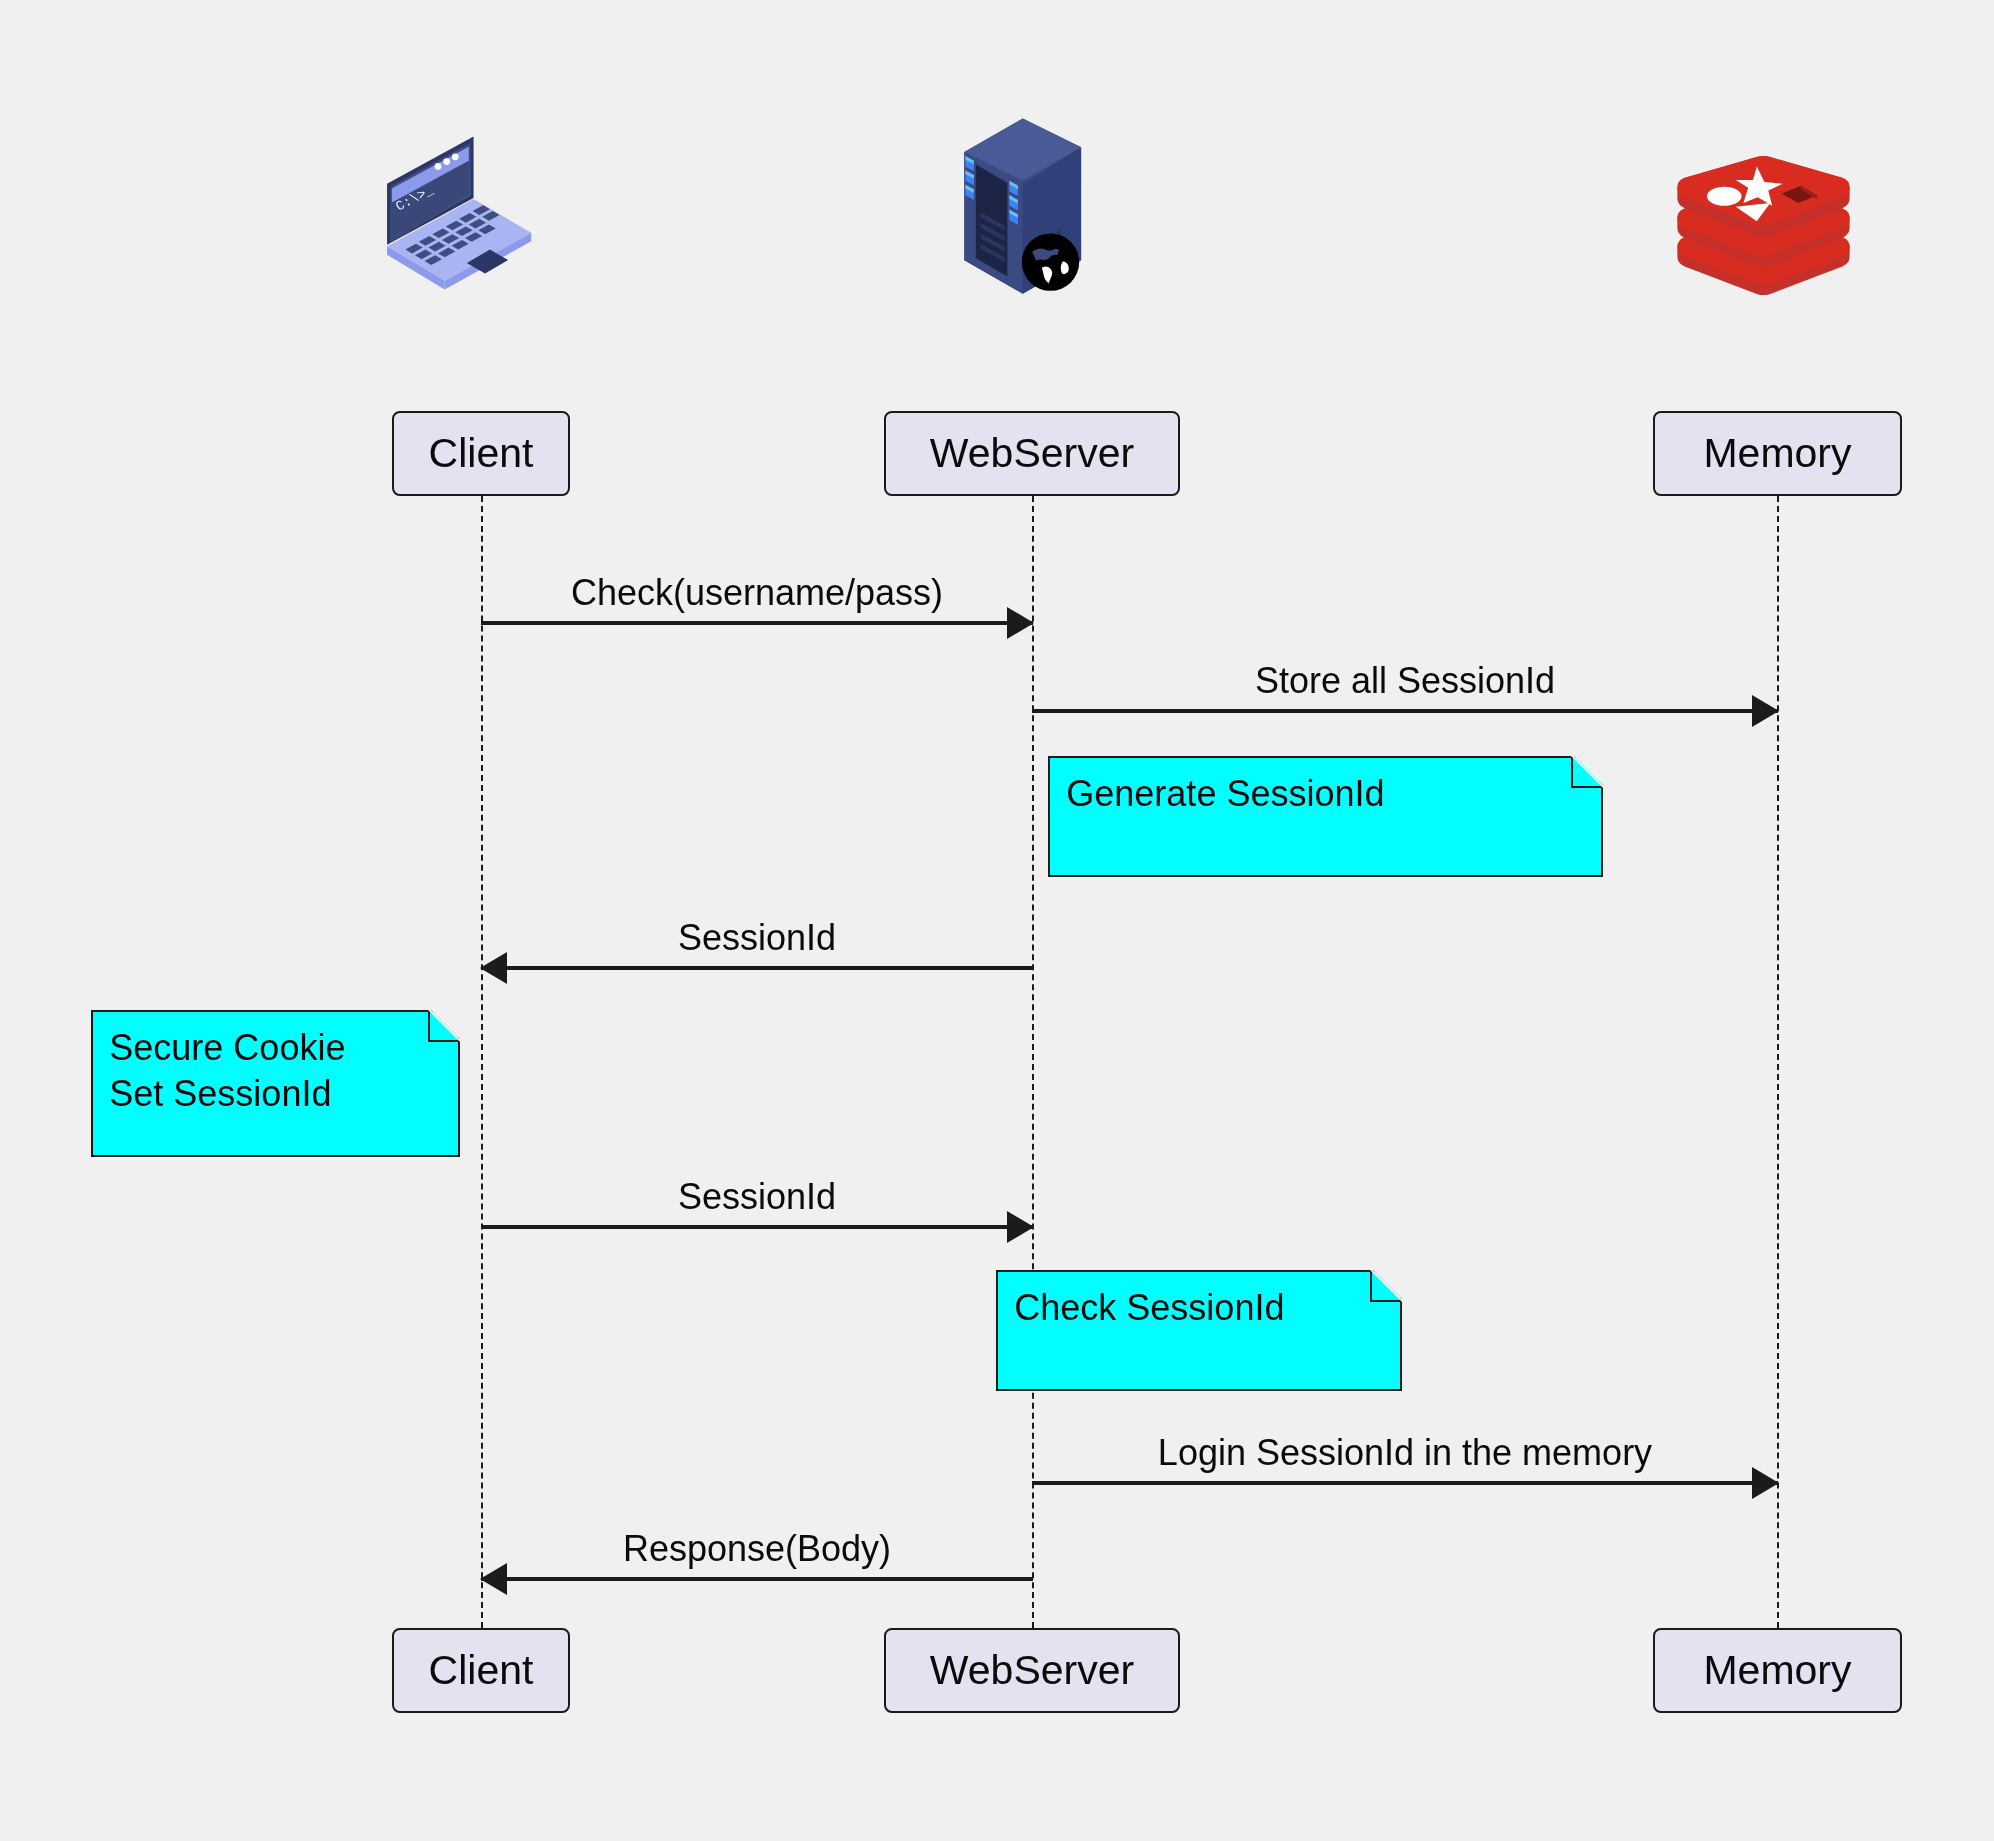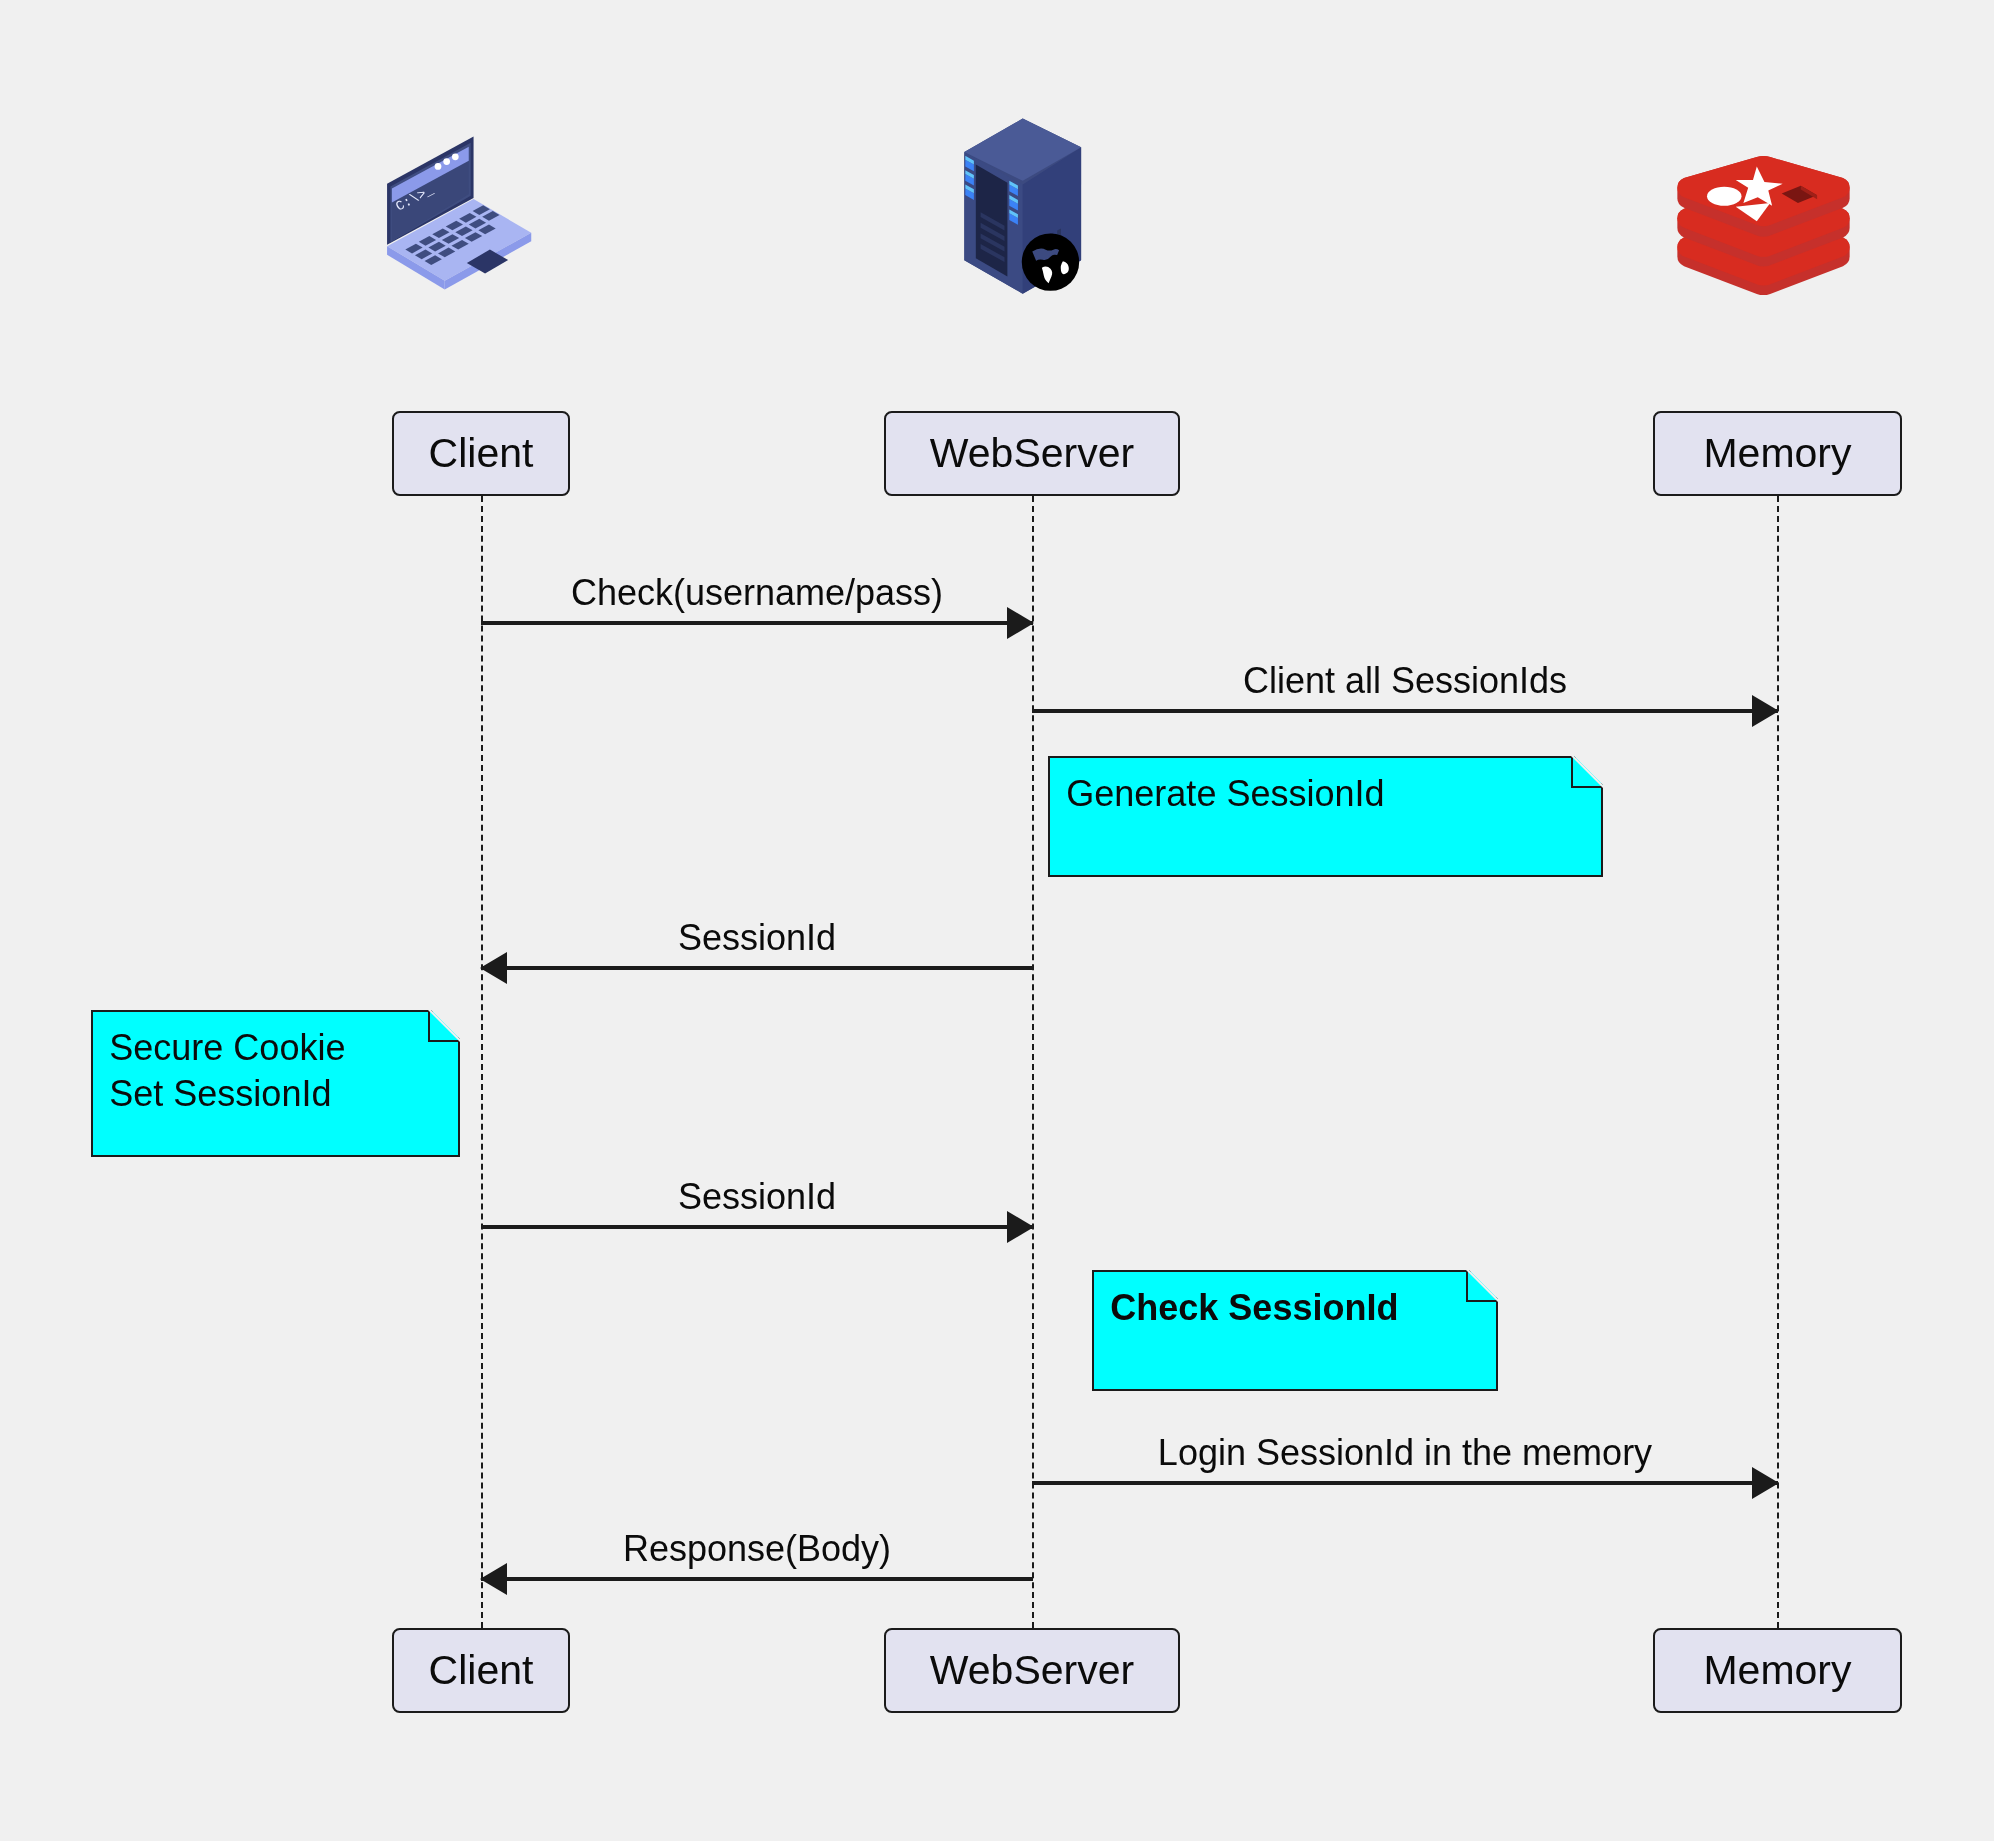--- a/index.html
+++ b/index.html
@@ -275,21 +275,21 @@
     <span class="plabel">Memory</span>
   </div>
 
   <div class="message" style="left:481px; top:621px; width:552px;">
     <div class="msg-label">Check(username/pass)</div>
     <div class="msg-line"></div>
     <div class="msg-head right"></div>
   </div>
 
   <div class="message" style="left:1032px; top:709px; width:746px;">
-    <div class="msg-label">Client all SessionIds</div>
+    <div class="msg-label">Store all SessionId</div>
     <div class="msg-line"></div>
     <div class="msg-head right"></div>
   </div>
 
   <div class="message" style="left:481px; top:966px; width:552px;">
     <div class="msg-label">SessionId</div>
     <div class="msg-line"></div>
     <div class="msg-head left"></div>
   </div>
 
@@ -315,19 +315,19 @@
     <div class="fold"></div>
     <div class="nline">Generate SessionId</div>
   </div>
 
   <div class="note" style="left:91px; top:1010px; width:369px; height:147px;">
     <div class="fold"></div>
     <div class="nline">Secure Cookie</div>
     <div class="nline">Set SessionId</div>
   </div>
 
-  <div class="note" style="left:1092px; top:1270px; width:406px; height:121px;font-weight:bold;">
+  <div class="note" style="left:996px; top:1270px; width:406px; height:121px;">
     <div class="fold"></div>
     <div class="nline">Check SessionId</div>
   </div>
 
 </div>
 
 
 </body></html>

